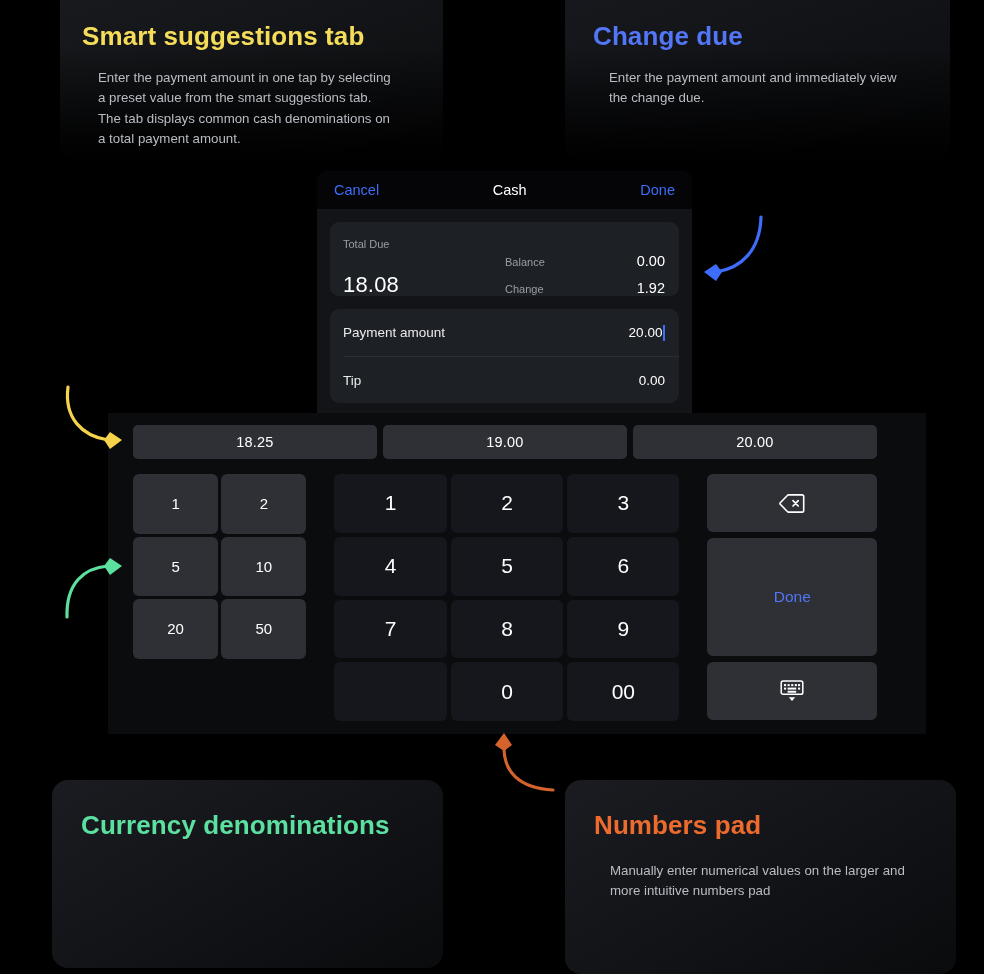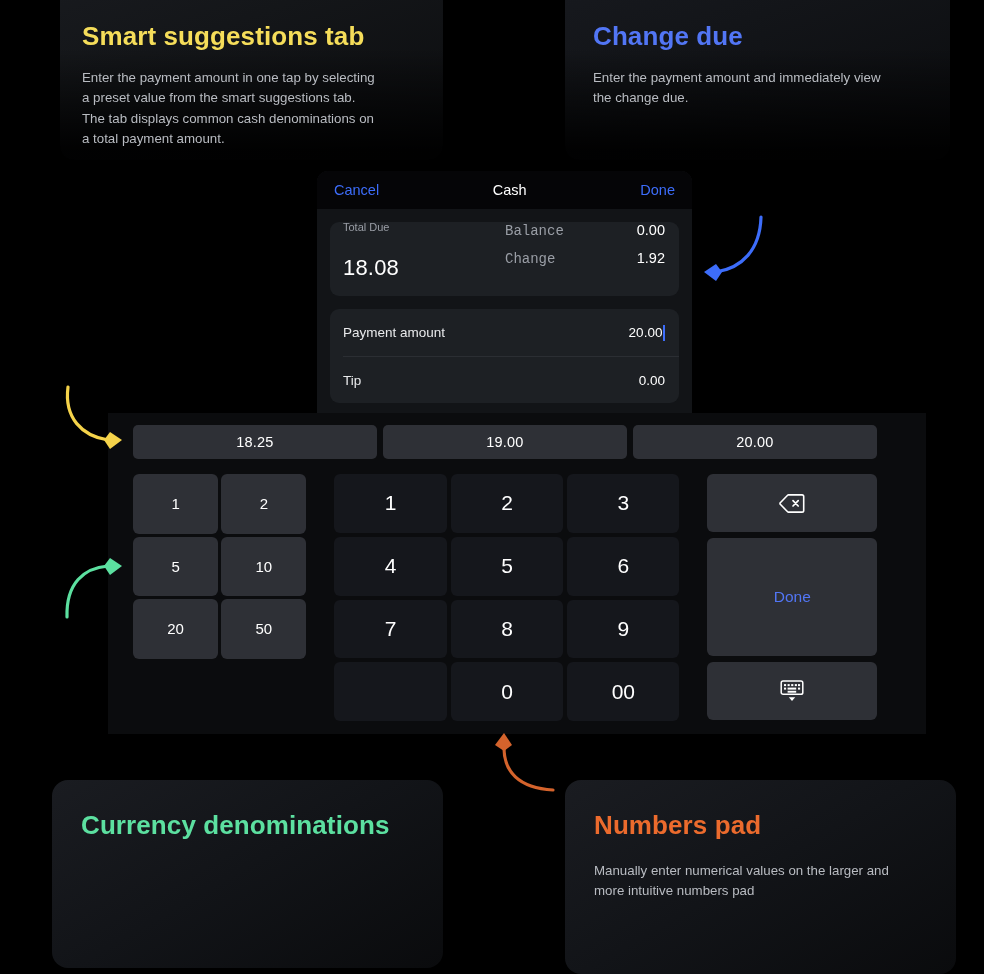--- a/index.html
+++ b/index.html
@@ -27,21 +27,21 @@
     font-size: 26px;
     font-weight: 700;
     letter-spacing: 0.1px;
     margin: 0;
     line-height: 1.1;
   }
   .feature-card .fc-body {
     font-size: 13.3px;
     line-height: 20.5px;
     color: #b9bcc2;
-    margin: 0;
+    margin: 16px;
     white-space: pre-line;
   }
 
   
   #card-smart-suggestions {
     left: 60px; top: -90px; width: 383px; height: 250px;
     background:
       linear-gradient(to bottom, rgba(0,0,0,0) 55%, rgba(0,0,0,0.92) 96%),
       linear-gradient(160deg, #1b1d22 0%, #141619 45%, #0b0c0e 100%);
     border-radius: 14px;
@@ -106,42 +106,42 @@
     line-height: 1;
   }
   .dialog-panel {
     background: #1d2024;
     border-radius: 9px;
     margin: 13px 13px 0 13px;
   }
   #totals-panel {
     height: 74px;
     display: flex;
-    align-items: flex-start;
+    align-items: flex-end;
     padding: 0 14px 0 13px;
     box-sizing: border-box;
     gap: 28px;
   }
   .totals-left { flex: 0 0 auto; }
   .totals-left .lbl {
     font-size: 11px; color: #9a9ea6; line-height: 1;
   }
   .totals-left .val {
     font-size: 22px; color: #ffffff; margin-top: 24px; line-height: 1;
     letter-spacing: 0.2px;
   }
   .totals-right {
     margin-left: auto;
     width: 160px;
   }
   .totals-row {
     display: flex; justify-content: space-between; align-items: baseline;
   }
   .totals-row + .totals-row { margin-top: 11px; }
-  .totals-row .lbl { font-size: 14px; color: #9a9ea6; font-family: Liberation Mono, monospace; }
+  .totals-row .lbl { font-size: 11px; color: #9a9ea6; }
   .totals-row .val { font-size: 14.5px; color: #ffffff; }
 
   #fields-panel { height: 94px; }
   .field-row {
     height: 47px;
     display: flex;
     align-items: center;
     justify-content: space-between;
     padding: 0 14px 0 13px;
     box-sizing: border-box;

